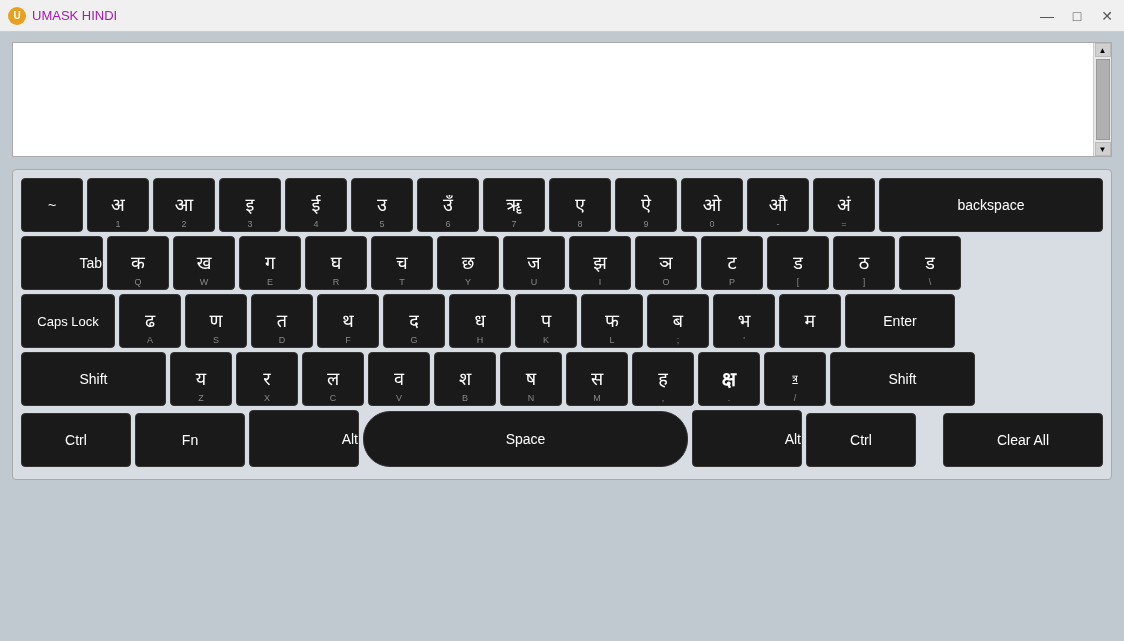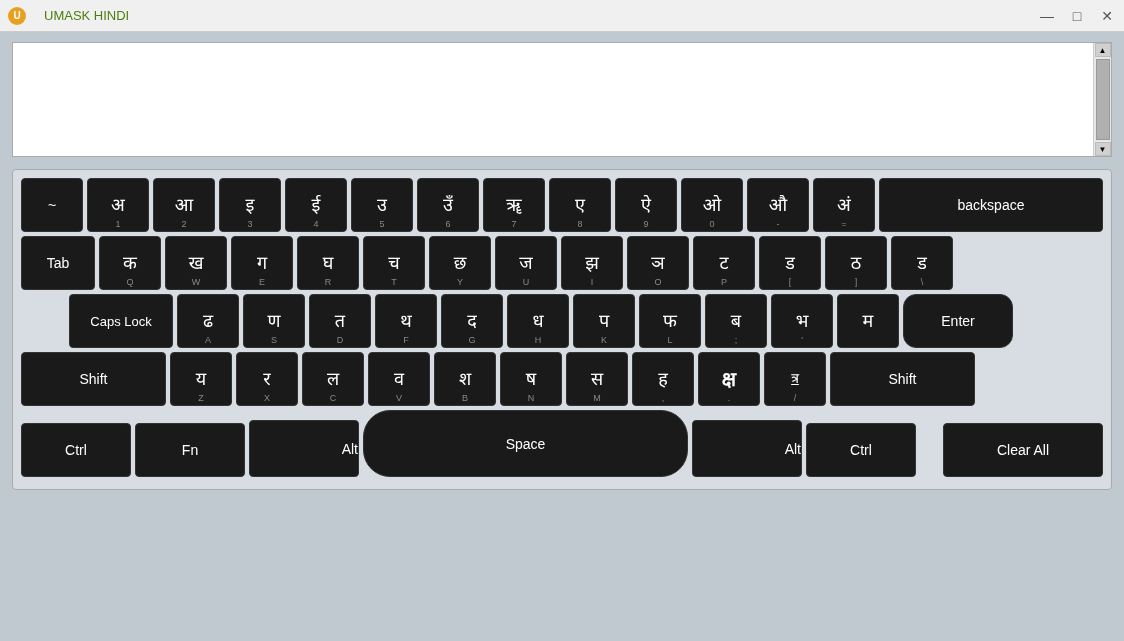--- a/index.html
+++ b/index.html
@@ -31,22 +31,21 @@
       border-radius: 50%;
       display: flex;
       align-items: center;
       justify-content: center;
       font-size: 10px;
       color: white;
       font-weight: bold;
     }
     .titlebar-title {
       font-size: 13px;
-      color: #4d7c0f;
-      margin-left: 12px;
+      color: #a21caf;
     }
     .titlebar-controls {
       display: flex;
       gap: 12px;
       align-items: center;
     }
     .titlebar-btn {
       width: 18px;
       height: 18px;
       display: flex;
@@ -150,32 +149,31 @@
       width: 62px;
       height: 54px;
     }
     .key-backspace {
       flex: 1;
       height: 54px;
       min-width: 120px;
       text-align: center;
     }
     .key-tab {
-      width: 74px;
-      height: 54px;
+      width: 82px;
+      height: 54px;
+      align-items: flex-end;
     }
     .key-caps {
-      width: 104px;
-      height: 54px;
-      margin-left: 48px;
+      width: 94px;
+      height: 54px;
     }
     .key-enter {
       width: 110px;
       height: 54px;
-      border-radius: 13px;
     }
     .key-shift-left {
       width: 145px;
       height: 54px;
     }
     .key-shift-right {
       width: 145px;
       height: 54px;
     }
     .key-ctrl {
@@ -186,21 +184,21 @@
       width: 110px;
       height: 54px;
     }
     .key-alt {
       width: 110px;
       height: 57px;
       align-items: flex-end;
     }
     .key-space {
       flex: 1;
-      height: 67px;
+      height: 56px;
       border-radius: 27px;
     }
     .key-clearall {
       width: 160px;
       height: 54px;
       margin-left: 23px;
     }
     .key-backslash {
       width: 62px;
       height: 54px;
@@ -443,21 +441,21 @@
       </div>
       <div class="key key-standard">
         <span class="key-main">ह</span>
         <span class="key-label">,</span>
       </div>
       <div class="key key-standard">
         <span class="key-main" style="font-size:20px;font-weight:bold;">क्ष</span>
         <span class="key-label">.</span>
       </div>
       <div class="key key-standard">
-        <span class="key-main" style="font-size:14px;text-decoration:underline;">त्र</span>
+        <span class="key-main" style="font-size:10px;text-decoration:underline;">त्र</span>
         <span class="key-label">/</span>
       </div>
       <div class="key key-shift-right">
         <span class="key-main key-text">Shift</span>
       </div>
     </div>
 
     <div class="key-row">
       <div class="key key-ctrl">
         <span class="key-main key-text">Ctrl</span>

